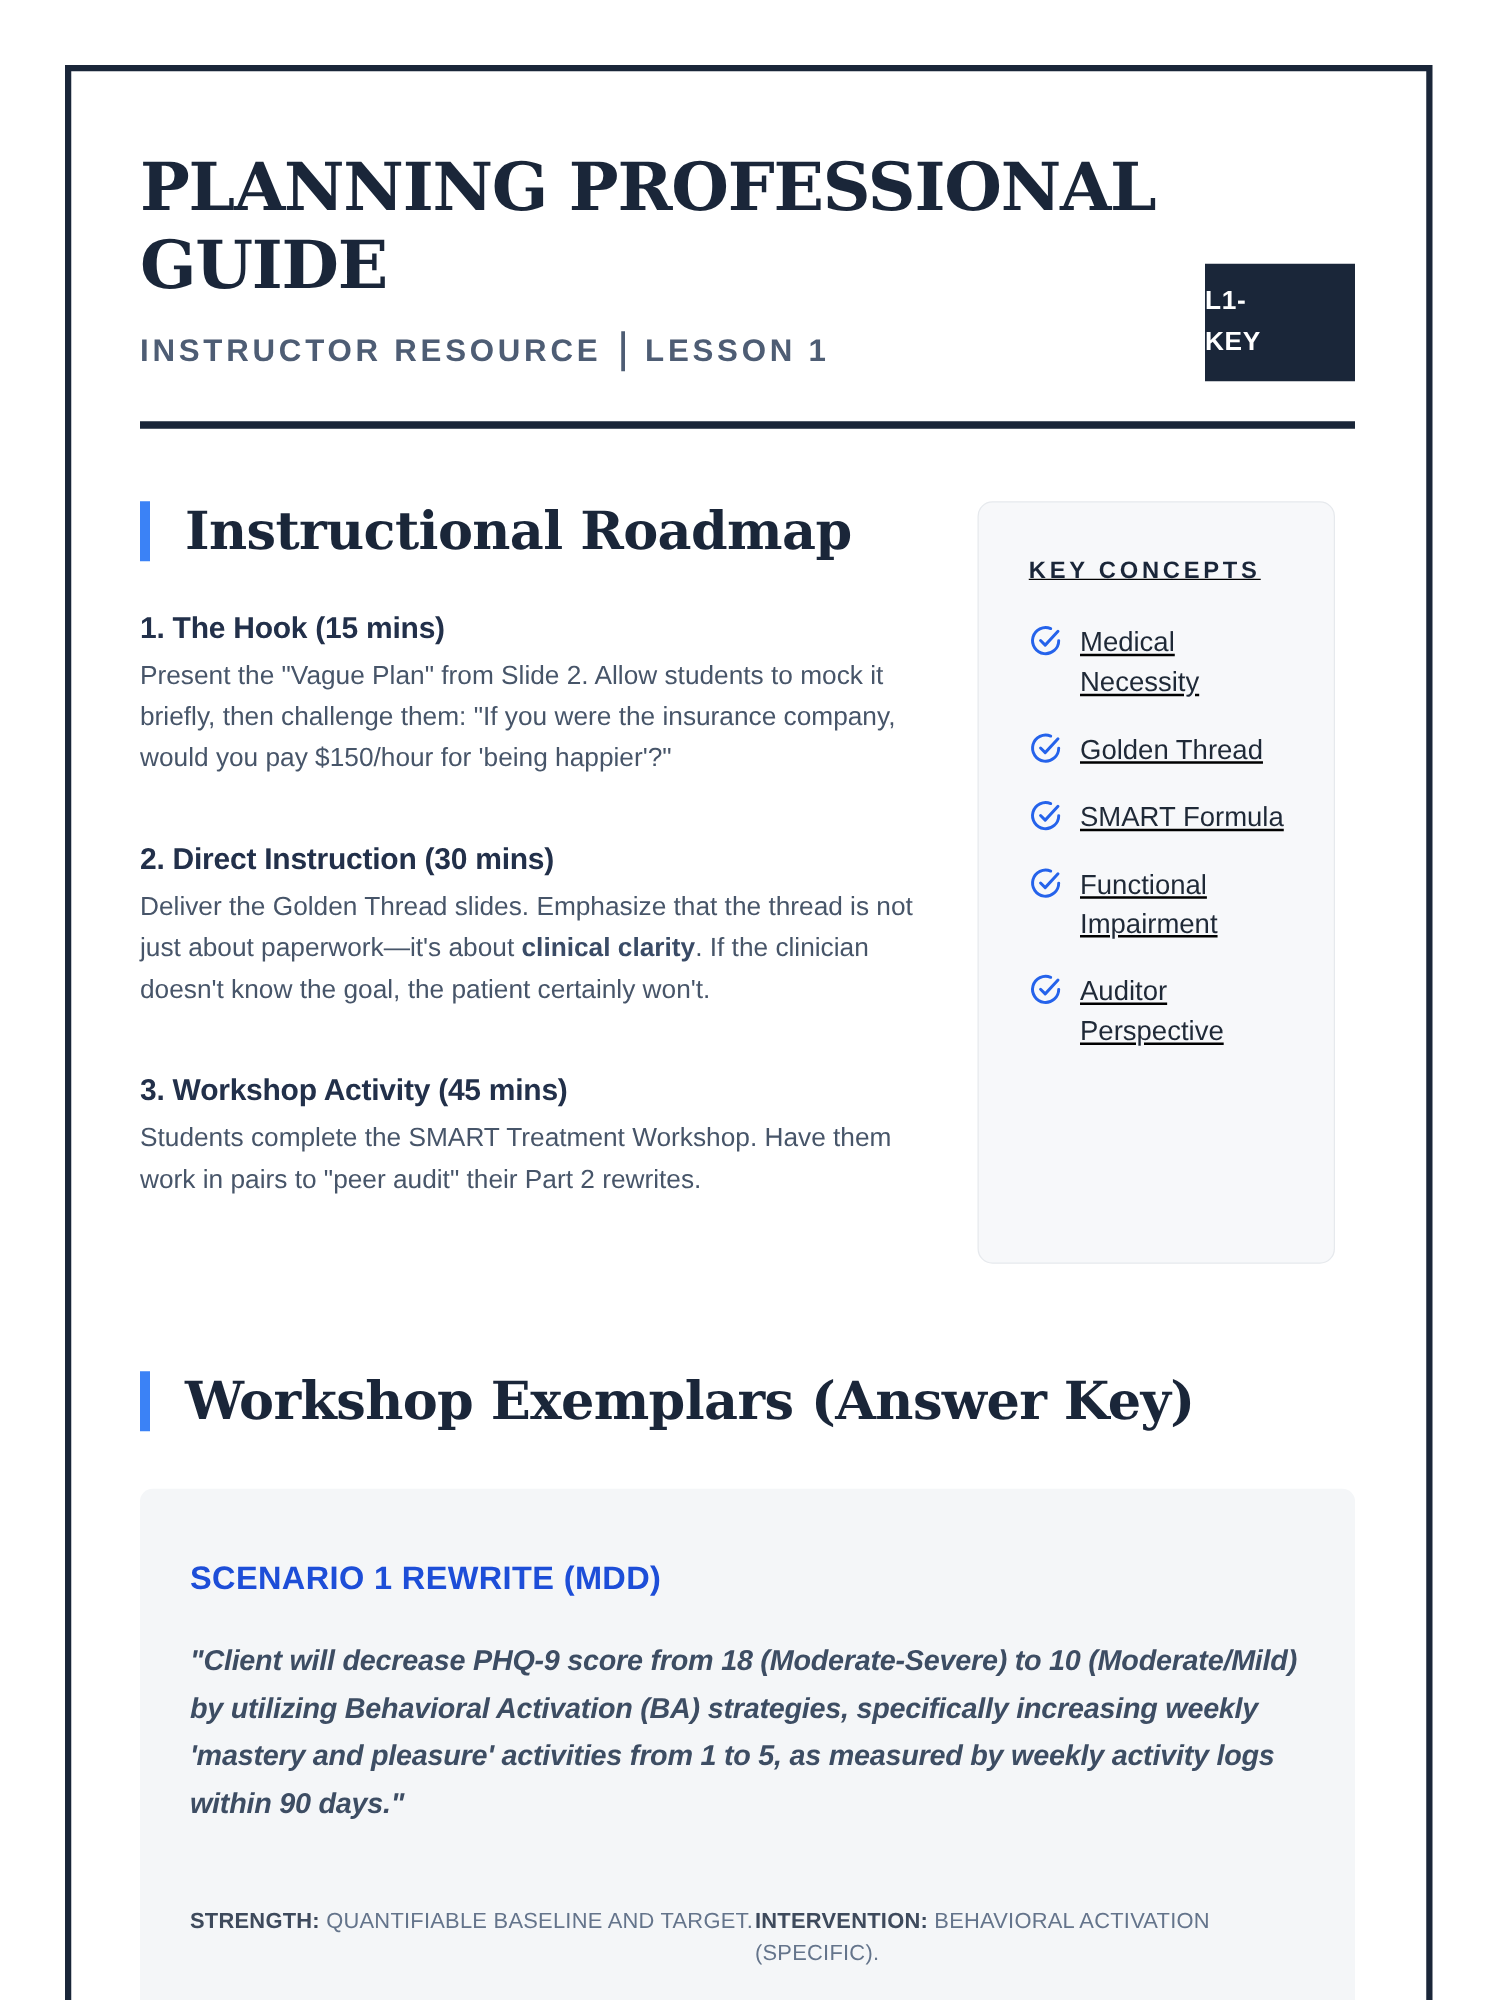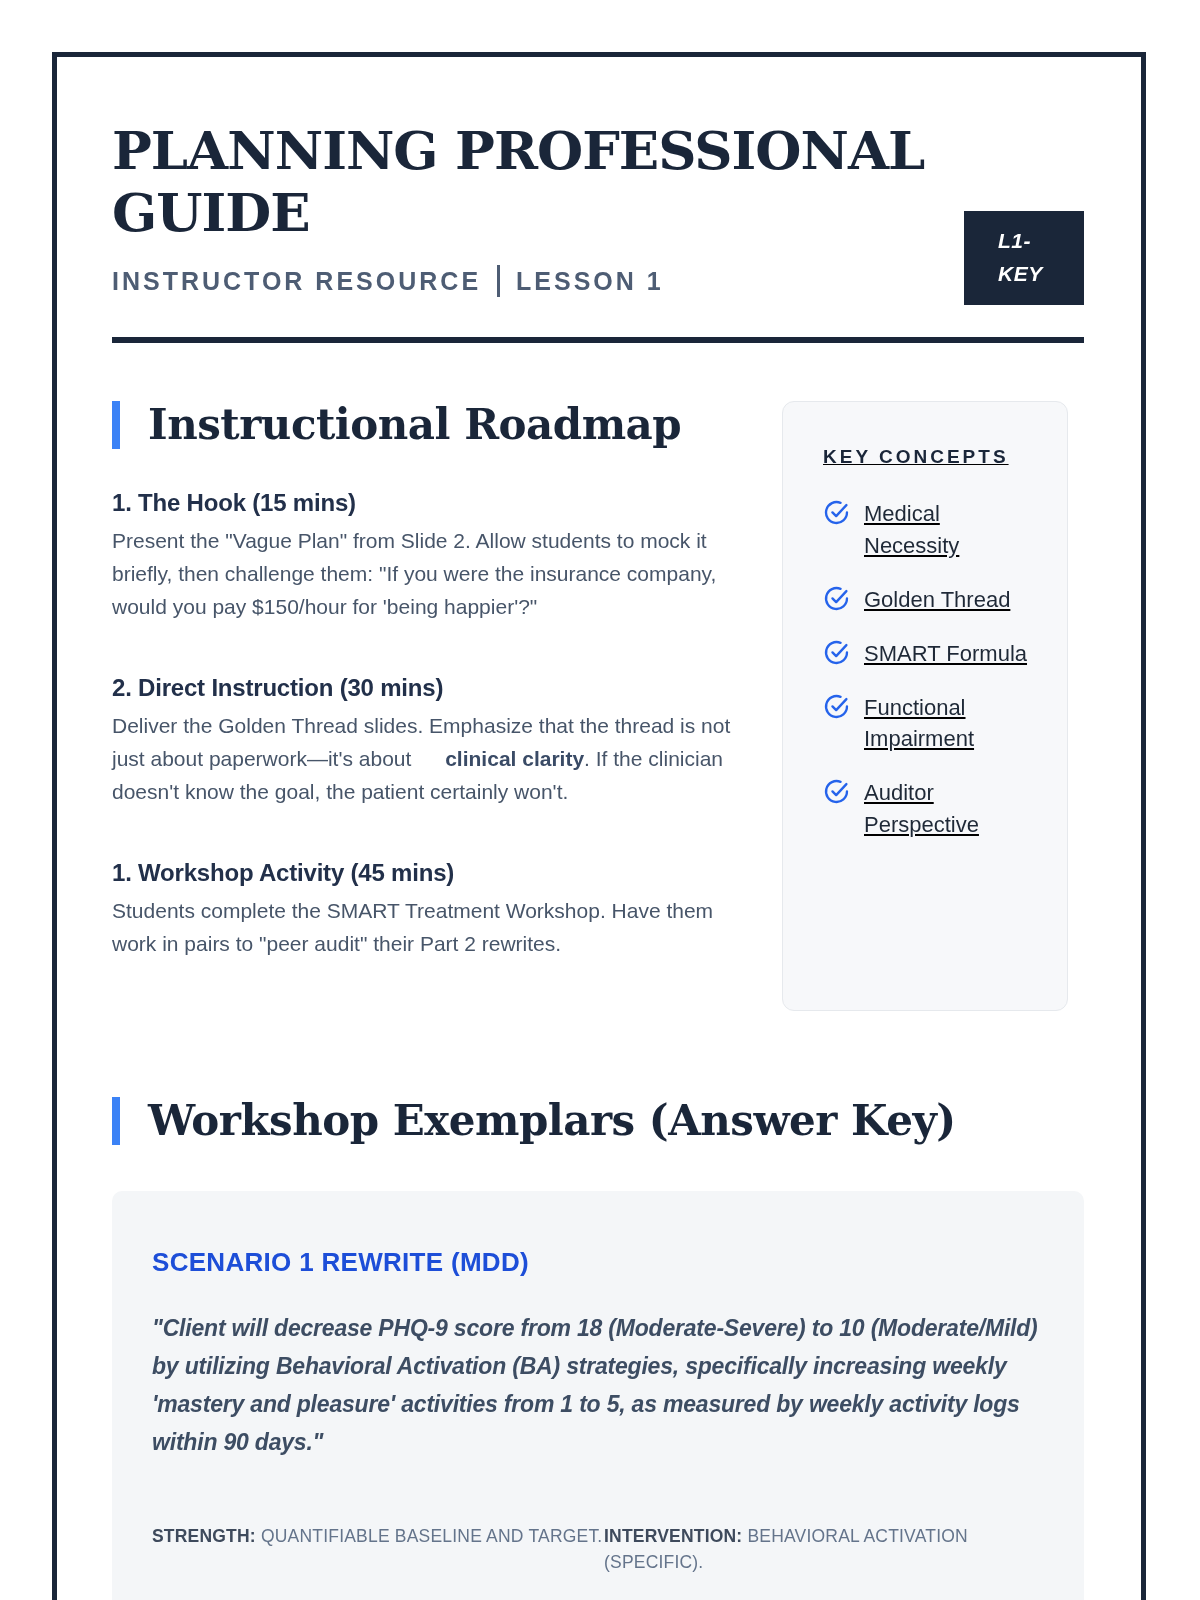--- a/index.html
+++ b/index.html
@@ -37,21 +37,21 @@
   .subtitle-row{
     margin-top:22px;display:flex;align-items:center;
     font-weight:700;font-size:25px;letter-spacing:3px;color:var(--subtitle-gray);
   }
   .subtitle-divider{
     display:inline-block;width:3px;height:32px;background:var(--subtitle-gray);
     margin:0 16px;
   }
   .badge{
     position:absolute;right:0;bottom:-8px;width:120px;height:94px;
-    background:var(--navy);color:#fff;display:flex;align-items:center;justify-content:center;font-style:italic;
+    background:var(--navy);color:#fff;display:flex;align-items:center;justify-content:flex-start;
   }
   .badge span{display:block;width:52px;font-weight:700;font-size:21px;line-height:1.55;letter-spacing:.5px;}
   .divider{margin-top:40px;height:6px;background:var(--navy);}
   
   .main-grid{
     margin-top:58px;display:grid;grid-template-columns:640px 286px;column-gap:30px;
     align-items:stretch;
   }
   .section-heading{display:flex;align-items:center;margin:0 0 40px 0;}
   .accent-bar{width:8px;height:48px;background:var(--accent);margin-right:28px;flex:none;}
@@ -59,21 +59,21 @@
     font-family:"DejaVu Serif","Liberation Serif",serif;font-weight:700;
     color:var(--navy);font-size:42px;letter-spacing:-0.5px;margin:0;line-height:1.1;
   }
   .roadmap-item{margin-bottom:50px;}
   .roadmap-item h3{
     margin:0 0 8px 0;font-size:24px;font-weight:700;color:#22304a;letter-spacing:-0.2px;
   }
   .roadmap-item p{
     margin:0;font-size:21px;line-height:1.57;color:var(--body-gray);
   }
-  .roadmap-item p b{color:#3a4b66;margin-left:28px;}
+  .roadmap-item p b{color:#3a4b66;}
   
   .key-concepts{
     background:var(--box-bg);border:1px solid var(--box-border);border-radius:12px;
     padding:44px 34px 40px 40px;
     text-decoration:underline;
   }
   .key-concepts h4{
     margin:0 0 30px 0;font-size:19px;font-weight:700;color:var(--navy);letter-spacing:3px;
   }
   .concept-item{display:flex;align-items:flex-start;margin-bottom:22px;}
@@ -129,21 +129,21 @@
         <h3>1. The Hook (15 mins)</h3>
         <p><span>Present the "Vague Plan" from Slide 2. Allow students to mock it briefly, then challenge them: "If you were the insurance company, would you pay $150/hour for 'being happier'?"</span><b></b><span></span></p>
       </div>
 
       <div class="roadmap-item">
         <h3>2. Direct Instruction (30 mins)</h3>
         <p><span>Deliver the Golden Thread slides. Emphasize that the thread is not just about paperwork—it's about </span><b>clinical clarity</b><span>. If the clinician doesn't know the goal, the patient certainly won't.</span></p>
       </div>
 
       <div class="roadmap-item">
-        <h3>1. Workshop Activity (45 mins)</h3>
+        <h3>3. Workshop Activity (45 mins)</h3>
         <p><span>Students complete the SMART Treatment Workshop. Have them work in pairs to "peer audit" their Part 2 rewrites.</span><b></b><span></span></p>
       </div>
     </div>
 
     <div class="key-concepts">
       <h4>KEY CONCEPTS</h4>
 
       <div class="concept-item">
         <svg class="icon" viewBox="0 0 24 24" fill="none" stroke="#2563eb" stroke-width="2.1" stroke-linecap="round" stroke-linejoin="round">
             <path d="M21.3 12a9.3 9.3 0 1 1-5.7-8.57"></path>

